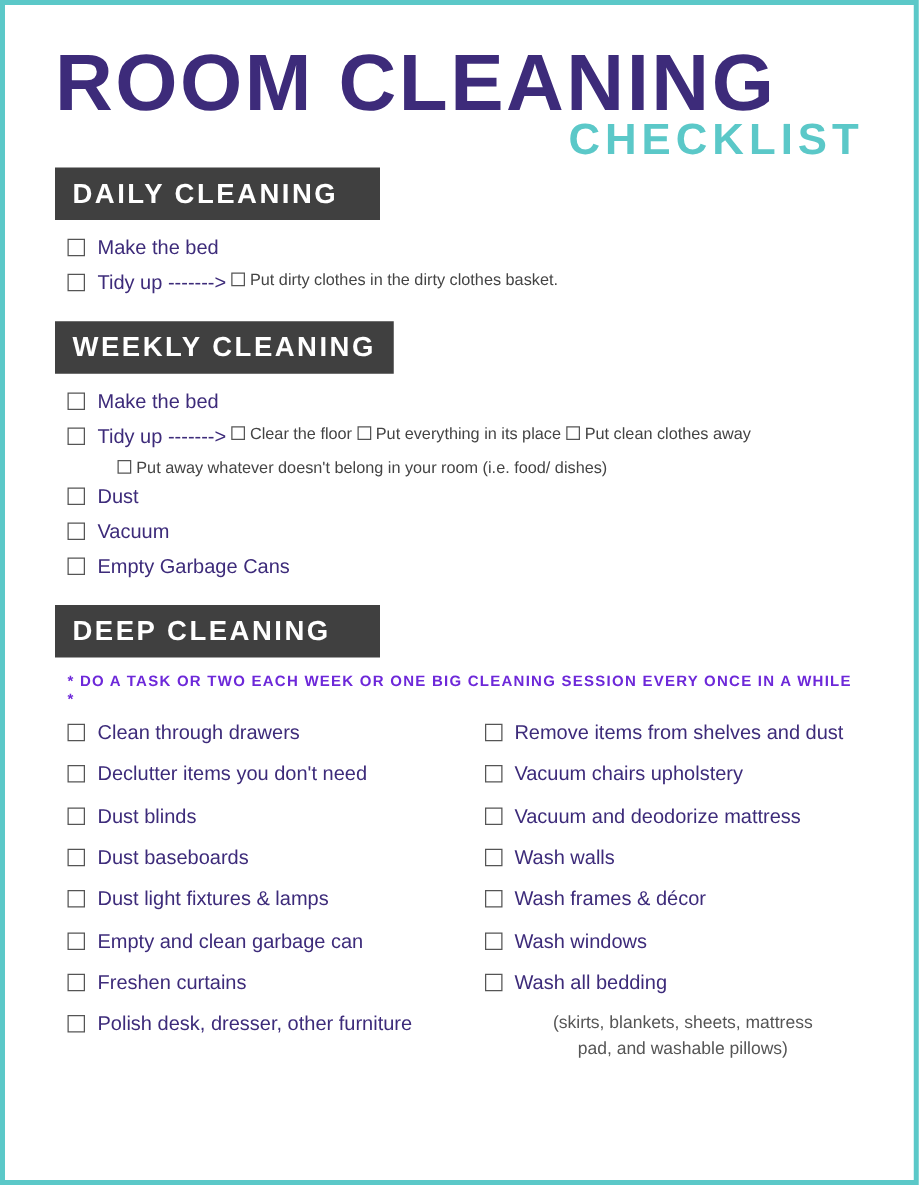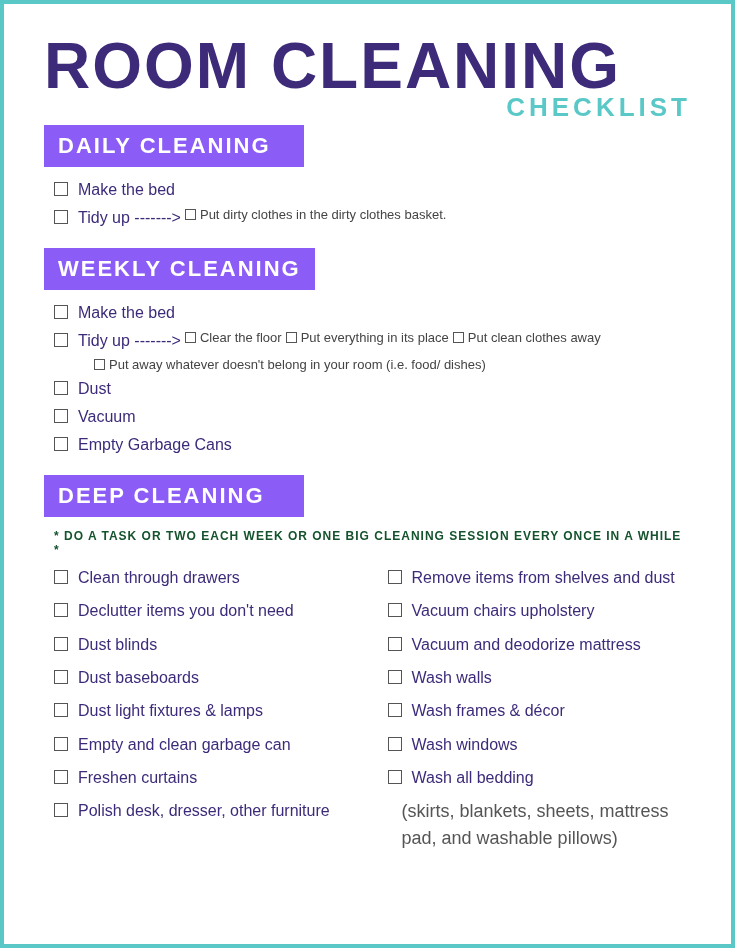--- a/index.html
+++ b/index.html
@@ -23,30 +23,30 @@
     .title-main {
       font-size: 64px;
       font-weight: 900;
       color: #3d2b7a;
       letter-spacing: 2px;
       line-height: 1;
       font-family: Arial, Helvetica, sans-serif;
     }
 
     .title-sub {
-      font-size: 26px;
+      font-size: 35px;
       font-weight: 700;
       color: #5bc8c8;
       letter-spacing: 4px;
       text-align: right;
       margin-top: -6px;
     }
 
     .section-header {
-      background-color: #8b5cf6;
+      background-color: #404040;
       color: #ffffff;
       font-size: 22px;
       font-weight: 900;
       letter-spacing: 2px;
       padding: 8px 14px;
       margin-bottom: 12px;
       display: inline-block;
       min-width: 260px;
     }
 
@@ -105,41 +105,42 @@
     .sub-checkbox {
       width: 11px;
       height: 11px;
       border: 1.5px solid #555;
       display: inline-block;
       flex-shrink: 0;
     }
 
     .deep-note {
       font-size: 12px;
-      color: #14532d;
+      color: #6d28d9;
       font-weight: 700;
       letter-spacing: 1px;
       margin-bottom: 10px;
       padding-left: 10px;
     }
 
     .deep-columns {
       display: flex;
       gap: 20px;
     }
 
     .deep-col {
       flex: 1;
       display: flex;
       flex-direction: column;
       gap: 5px;
+      text-align: center;
     }
 
     .wash-bedding-note {
-      font-size: 18px;
+      font-size: 14px;
       color: #555;
       padding-left: 24px;
       margin-top: -2px;
       line-height: 1.5;
     }
   </style>
 </head>
 <body>
 
 <div class="page">

